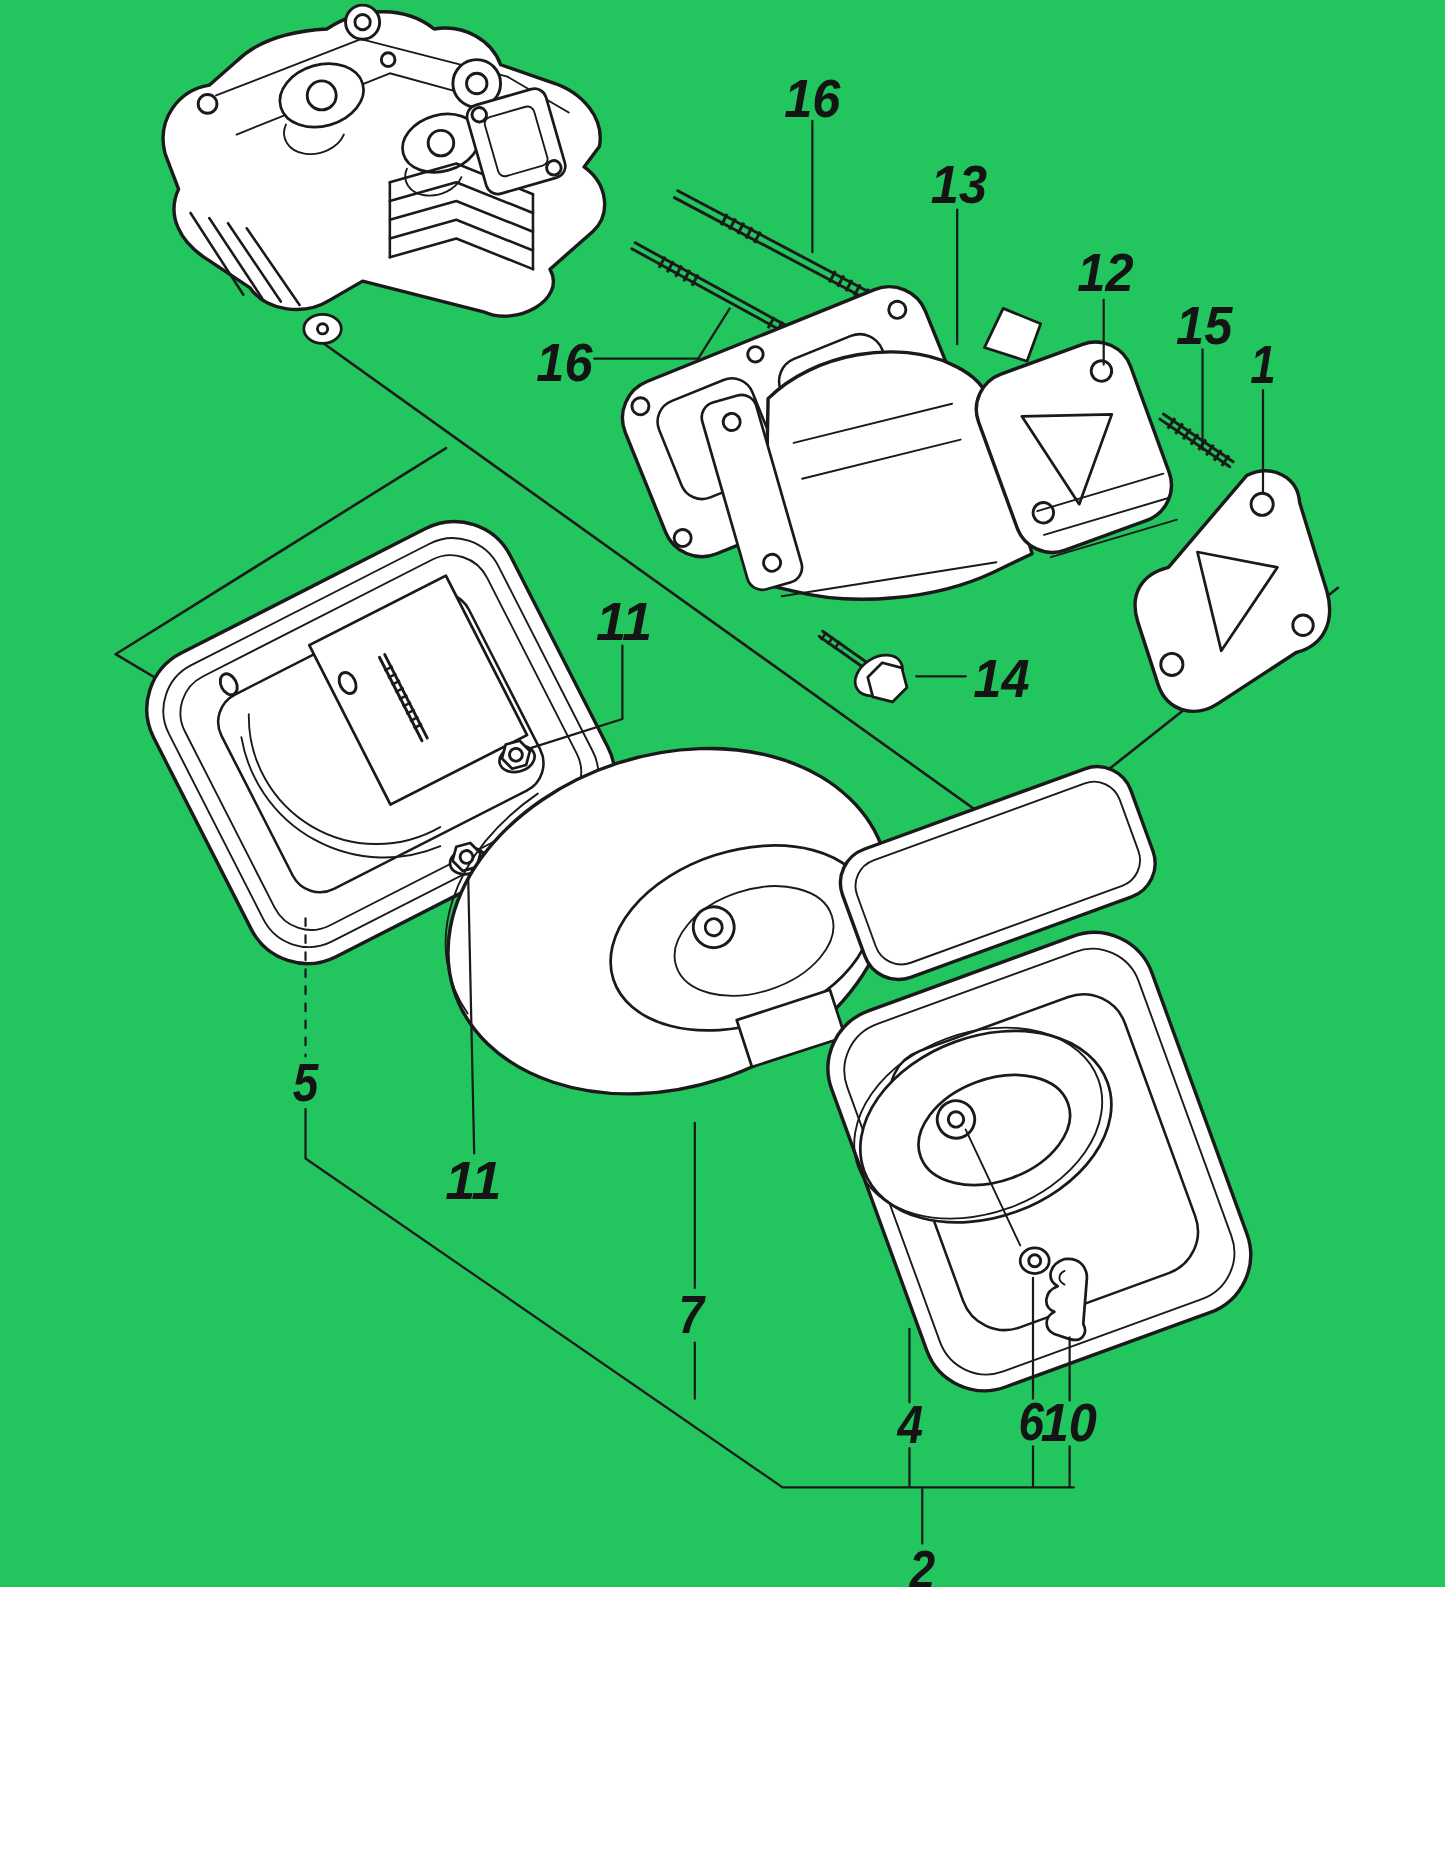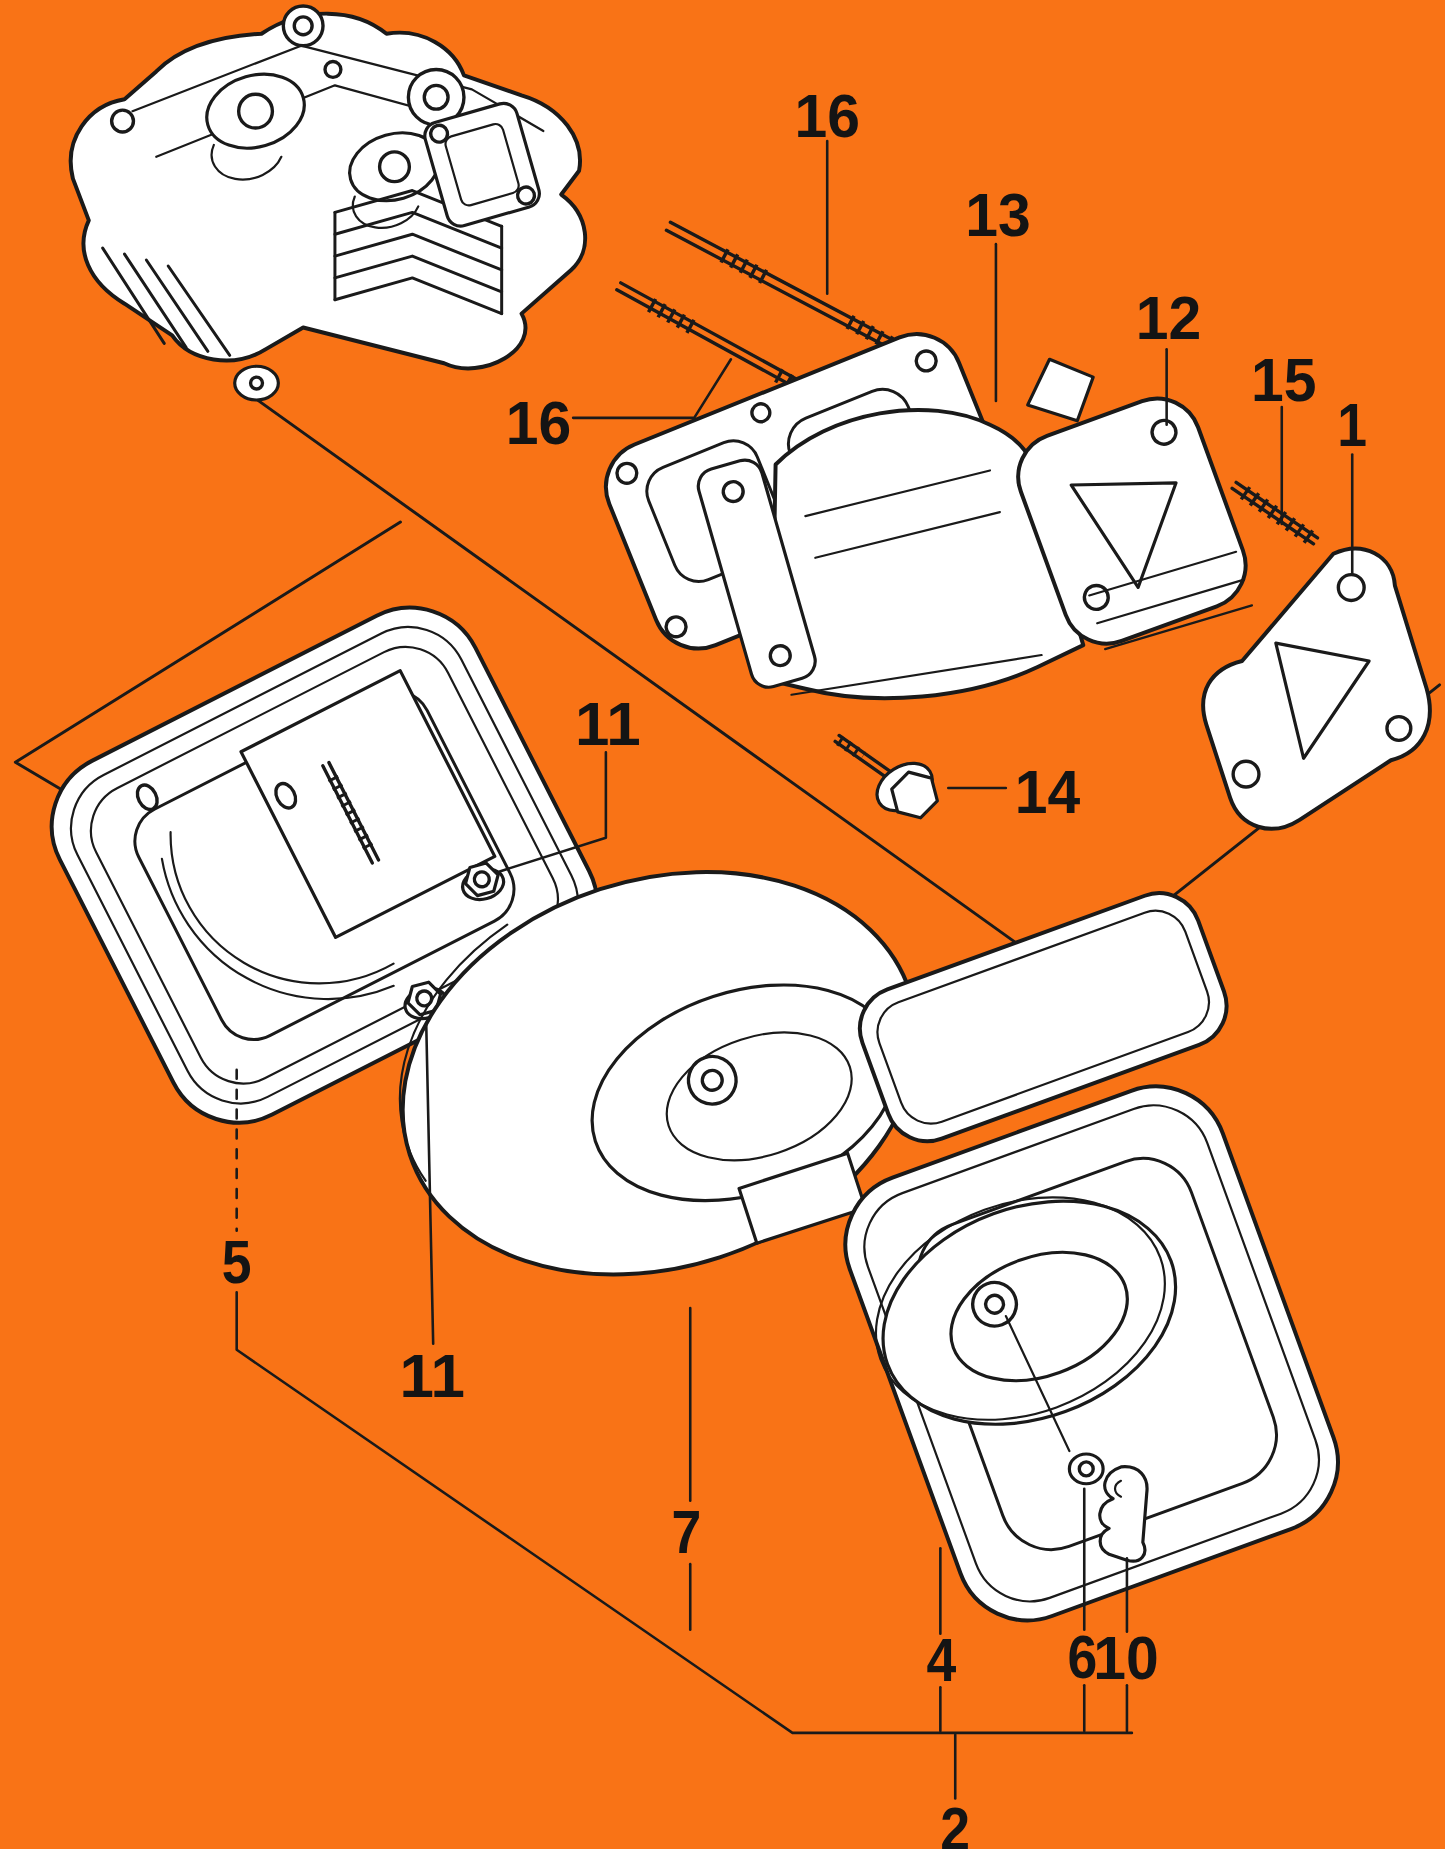--- a/index.html
+++ b/index.html
@@ -1,21 +1,22 @@
 <!DOCTYPE html>
 <html><head>
 <meta charset="utf-8">
 <style>
   html,body{margin:0;padding:0;background:#ffffff;}
   .stage{
     position:relative;
-    width:1445px;height:1849px;
-    background:#f97316;
+    width:1445px;height:1587px;
+    background:#22c55e;
     overflow:hidden;
     font-family:"Liberation Sans",sans-serif;
+    font-style:italic;
   }
   svg{position:absolute;left:0;top:0;width:100%;height:100%;}
   .outline{fill:#ffffff;stroke:#1a1a1a;stroke-width:4;stroke-linejoin:round;stroke-linecap:round;}
   .outline2{fill:#ffffff;stroke:#1a1a1a;stroke-width:3.2;stroke-linejoin:round;stroke-linecap:round;}
   .line{fill:none;stroke:#1a1a1a;stroke-width:3;stroke-linejoin:round;stroke-linecap:round;}
   .thin{fill:none;stroke:#1a1a1a;stroke-width:2.2;stroke-linejoin:round;stroke-linecap:round;}
   .hole{fill:#ffffff;stroke:#1a1a1a;stroke-width:3.4;}
   .rod{fill:none;stroke:#1a1a1a;stroke-width:3.4;stroke-linecap:round;}
   .thread{fill:none;stroke:#1a1a1a;stroke-width:15;stroke-dasharray:3.5 7.5;stroke-linecap:butt;}
   .threadsm{fill:none;stroke:#1a1a1a;stroke-width:11;stroke-dasharray:3 6.5;stroke-linecap:butt;}

